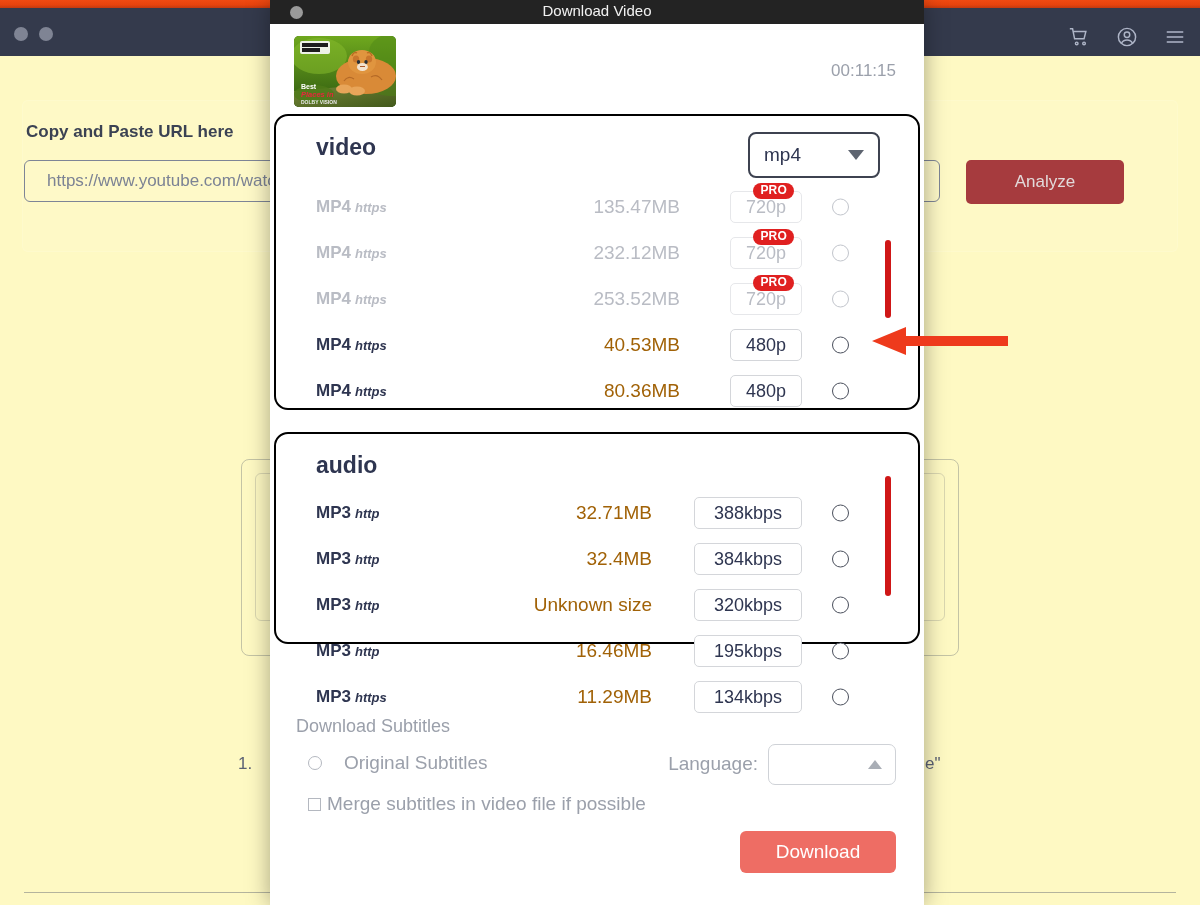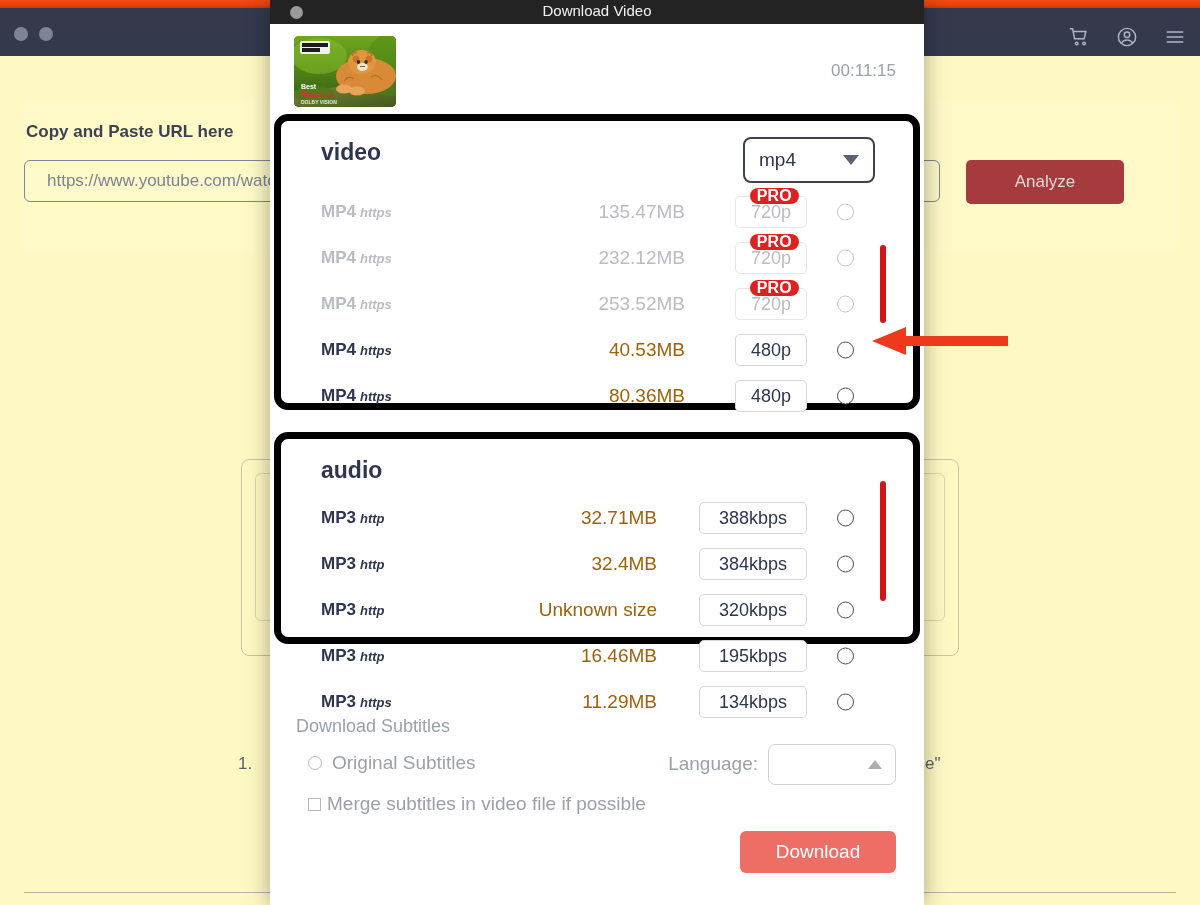--- a/index.html
+++ b/index.html
@@ -120,21 +120,21 @@
   }
   .vid-dur {
     position: absolute; right: 28px; top: 37px;
     font-size: 17px; color: #9ba0ab;
   }
 
   
   .panel {
     position: absolute; left: 4px; width: 646px;
     background: #fff;
-    border: 7px solid #000000;
+    border: 2px solid #000000;
     border-radius: 14px;
   }
   #panel-video { top: 114px; height: 296px; }
   #panel-audio { top: 432px; height: 212px; }
 
   .panel-title {
     position: absolute; left: 40px; top: 18px;
     font-size: 23px; font-weight: bold; color: #2e3550;
   }
   .fmt-select {
@@ -184,41 +184,41 @@
     width: 17px; height: 17px; border-radius: 50%;
     border: 1.6px solid #4a4f5c; background: #fff;
   }
   .row.dim .fmt, .row.dim .size { color: #b9bcc4; }
   .row.dim .qual { color: #b9bcc4; border-color: #e6e7ea; margin-left: 32px; }
   .row.dim .radio { border-color: #c2c5cc; }
   .pro-badge {
     position: absolute; right: 118px; top: 50%;
     transform: translateY(-50%) translateY(-16px);
     background: #e02020; color: #fff;
-    font-size: 16px; font-weight: bold;
+    font-size: 12px; font-weight: bold;
     padding: 1px 7px 2px; border-radius: 9px;
     letter-spacing: 0.2px;
     line-height: 13px;
   }
 
   .red-bar {
     position: absolute; width: 6px; border-radius: 3px;
     background: #cf1717;
   }
   #red-bar-video { right: 27px; top: 124px; height: 78px; }
   #red-bar-audio { right: 27px; top: 42px; height: 120px; }
 
   
   .sub-label {
     position: absolute; left: 26px; top: 716px;
     font-size: 18px; color: #9ba0ab;
   }
   .sub-row1 {
     position: absolute; left: 38px; top: 752px;
-    display: flex; align-items: center; gap: 10px;
+    display: flex; align-items: center; gap: 22px;
   }
   .radio-outline {
     width: 14px; height: 14px; border-radius: 50%;
     border: 1.6px solid #b4b8c0; background: #fff;
   }
   .sub-text { font-size: 19px; color: #9ba0ab; }
   .lang-label {
     position: absolute; right: 166px; top: 753px;
     font-size: 19px; color: #9ba0ab;
   }

